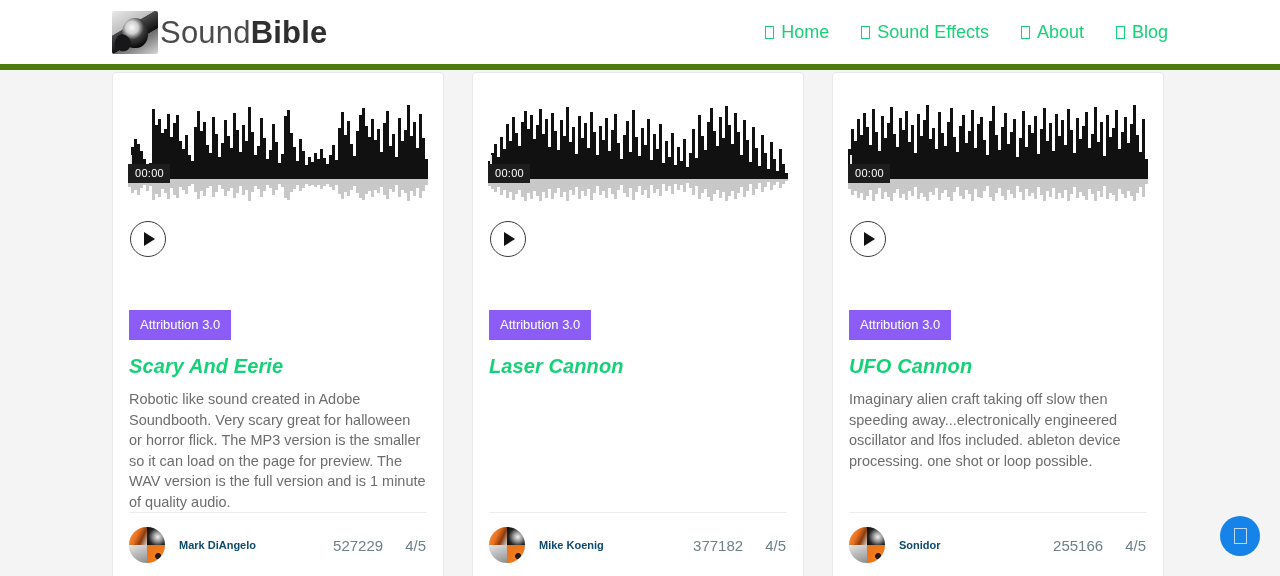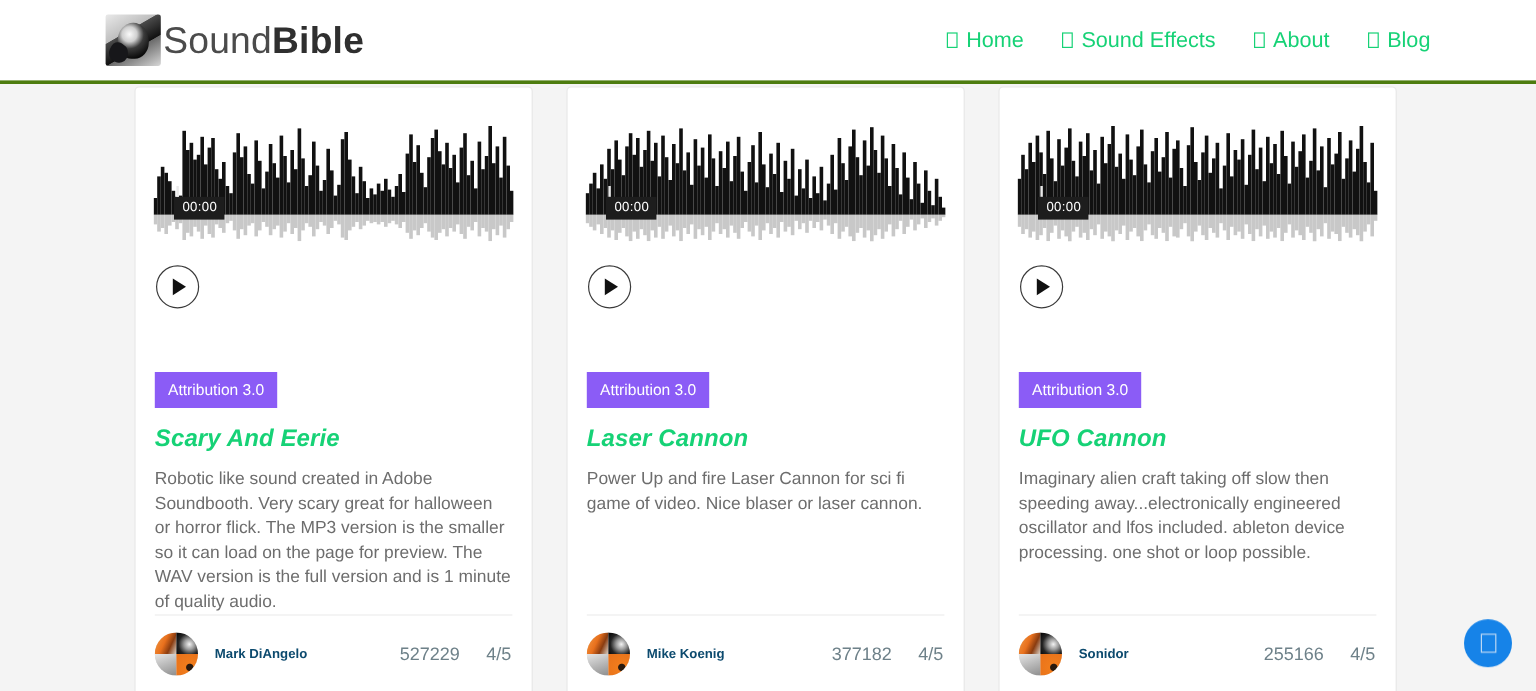--- a/index.html
+++ b/index.html
@@ -11,22 +11,22 @@
     -webkit-font-smoothing: antialiased;
   }
 
   
   .site-header {
     height: 70px;
     background: #ffffff;
     display: flex;
     align-items: center;
     justify-content: space-between;
-    padding: 0 88px;
-    border-bottom: 3px solid #4d7c0f;
+    padding: 0 112px;
+    border-bottom: 6px solid #4d7c0f;
     position: relative;
     z-index: 5;
   }
   .brand { display: flex; align-items: center; gap: 0px; }
   .brand-mark {
     width: 46px; height: 43px;
     background: linear-gradient(150deg,#e9e9e9 0%,#bfbfbf 35%,#4a4a4a 36%,#111 62%,#6b6b6b 63%,#d8d8d8 100%);
     border-radius: 2px;
     position: relative;
     overflow: hidden;
@@ -100,21 +100,21 @@
 
   
   .wave-wrap {
     position: relative;
     height: 112px;
     margin: 0 -1px;
   }
   .wave-svg { display: block; width: 100%; height: 112px; }
   .time-chip {
     position: absolute;
-    left: 17px; top: 75px;
+    left: 0px; top: 75px;
     background: #1d1d1d;
     color: #ffffff;
     font-size: 11px;
     line-height: 1;
     padding: 4px 6px 4px 7px;
     letter-spacing: 0.3px;
   }
   .time-chip::before {
     content: "";
     position: absolute;
@@ -704,21 +704,20 @@
         </svg>
         <span class="time-chip">00:00</span>
       </div>
 
       <div class="play-btn">
         <span class="play-tri"></span>
       </div>
 
       <span class="badge">Attribution 3.0</span>
       <h2 class="card-title">Laser Cannon</h2>
-      <p class="card-desc">Power Up and fire Laser Cannon for sci fi game of video. Nice blaser or laser cannon.</p>
 
       <div class="card-foot">
         <span class="avatar">
           <span class="av-q av-1"></span>
             <span class="av-q av-2"></span>
           <span class="av-q av-3"></span>
             <span class="av-q av-4"></span>
         </span>
         <span class="author">Mike Koenig</span>
         <span class="downloads">377182</span>

